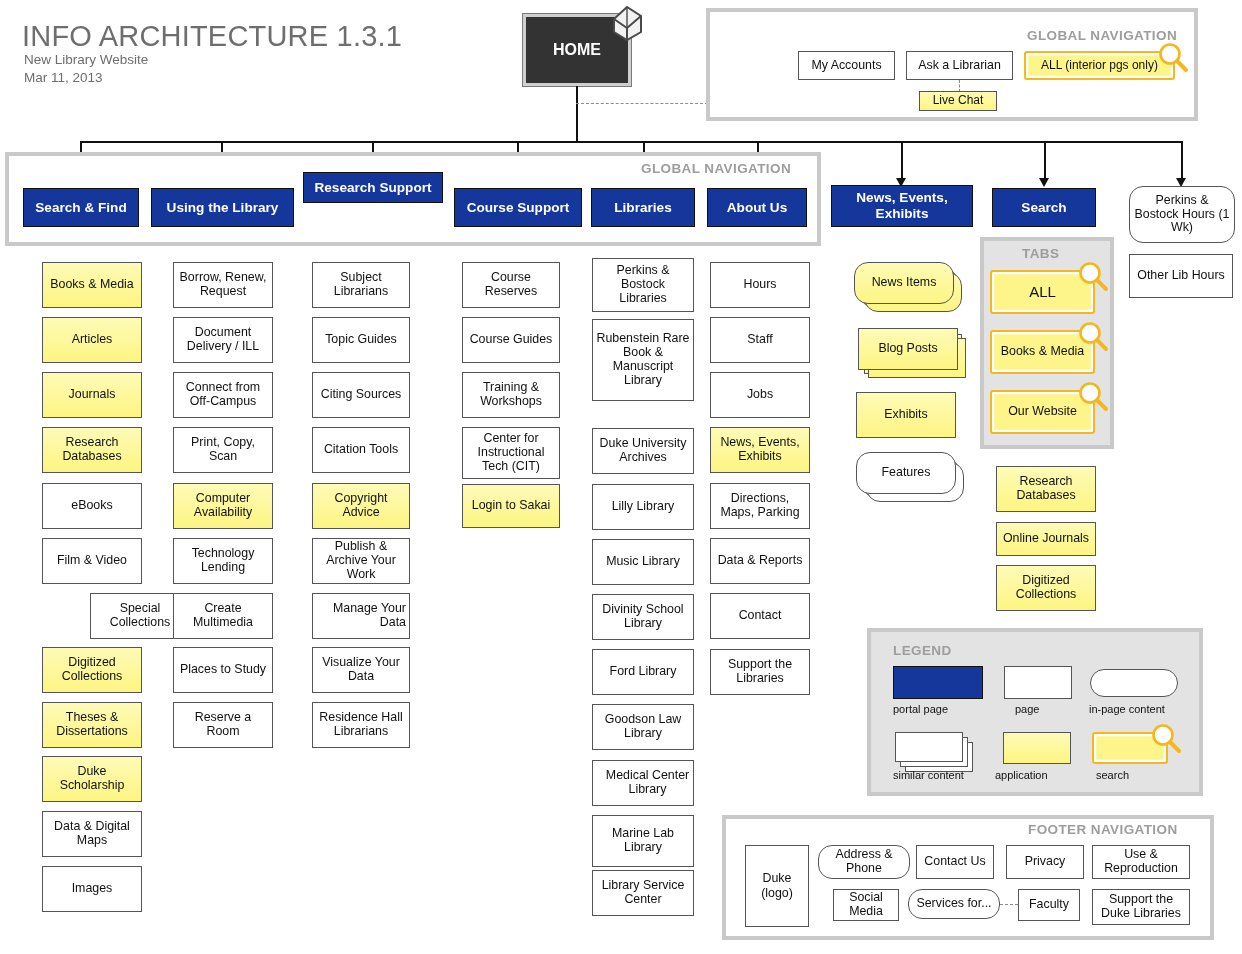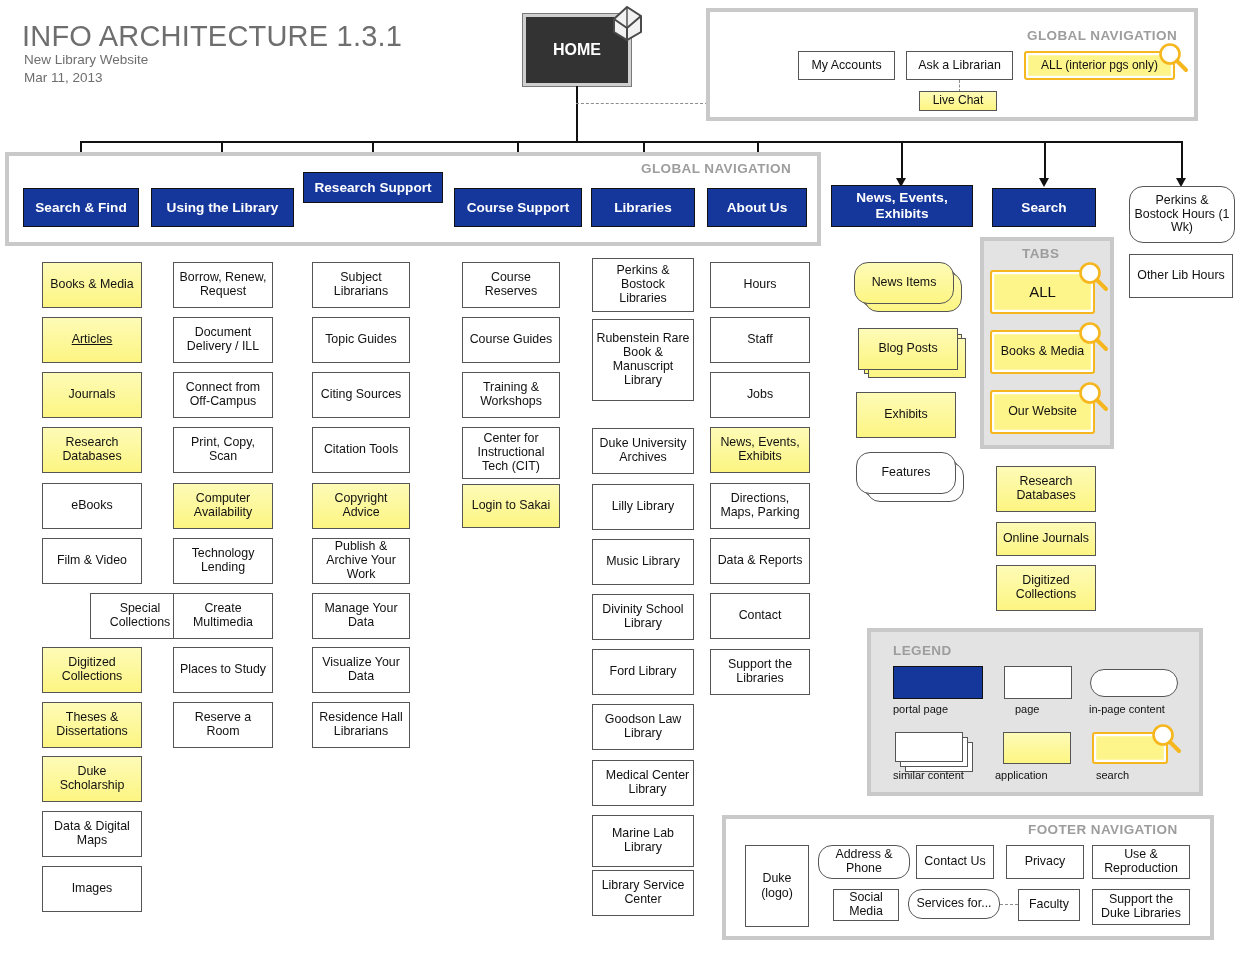--- a/index.html
+++ b/index.html
@@ -160,21 +160,21 @@
 <div class="node round" style="left:1129px;top:186px;width:106px;height:57px;">
   <span>Perkins &amp; Bostock Hours (1 Wk)</span>
 </div>
 <div class="node" style="left:1129px;top:254px;width:104px;height:44px;">
   <span>Other Lib Hours</span>
 </div>
 
 <div class="node app" style="left:42px;top:262px;width:100px;height:46px;">
     <span>Books &amp; Media</span>
   </div>
-<div class="node app" style="left:42px;top:317px;width:100px;height:46px;text-decoration:underline;">
+<div class="node app" style="left:42px;top:317px;width:100px;height:46px;">
     <span>Articles</span>
   </div>
 <div class="node app" style="left:42px;top:372px;width:100px;height:46px;">
     <span>Journals</span>
   </div>
 <div class="node app" style="left:42px;top:427px;width:100px;height:46px;">
     <span>Research Databases</span>
   </div>
 <div class="node" style="left:42px;top:483px;width:100px;height:46px;">
     <span>eBooks</span>
@@ -240,21 +240,21 @@
   </div>
 <div class="node" style="left:312px;top:427px;width:98px;height:46px;">
     <span>Citation Tools</span>
   </div>
 <div class="node app" style="left:312px;top:483px;width:98px;height:46px;">
     <span>Copyright Advice</span>
   </div>
 <div class="node" style="left:312px;top:538px;width:98px;height:46px;">
     <span>Publish &amp; Archive Your Work</span>
   </div>
-<div class="node" style="left:312px;top:593px;width:98px;height:46px;">
+<div class="node" style="left:312px;top:593px;width:98px;height:46px;text-align:right;">
     <span>Manage Your Data</span>
   </div>
 <div class="node" style="left:312px;top:647px;width:98px;height:46px;">
     <span>Visualize Your Data</span>
   </div>
 <div class="node" style="left:312px;top:702px;width:98px;height:46px;">
     <span>Residence Hall Librarians</span>
   </div>
 
 <div class="node" style="left:462px;top:262px;width:98px;height:46px;">

